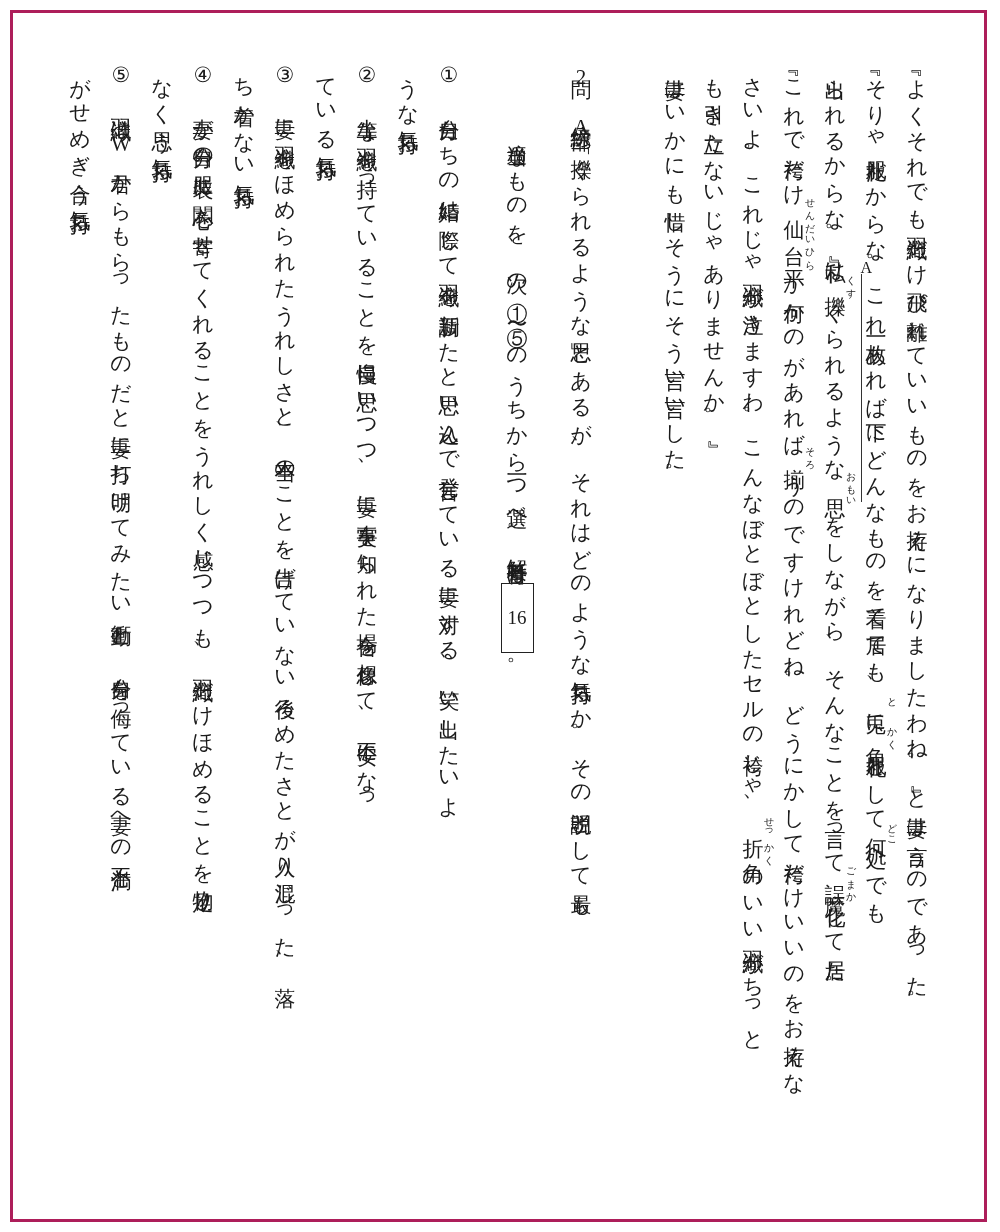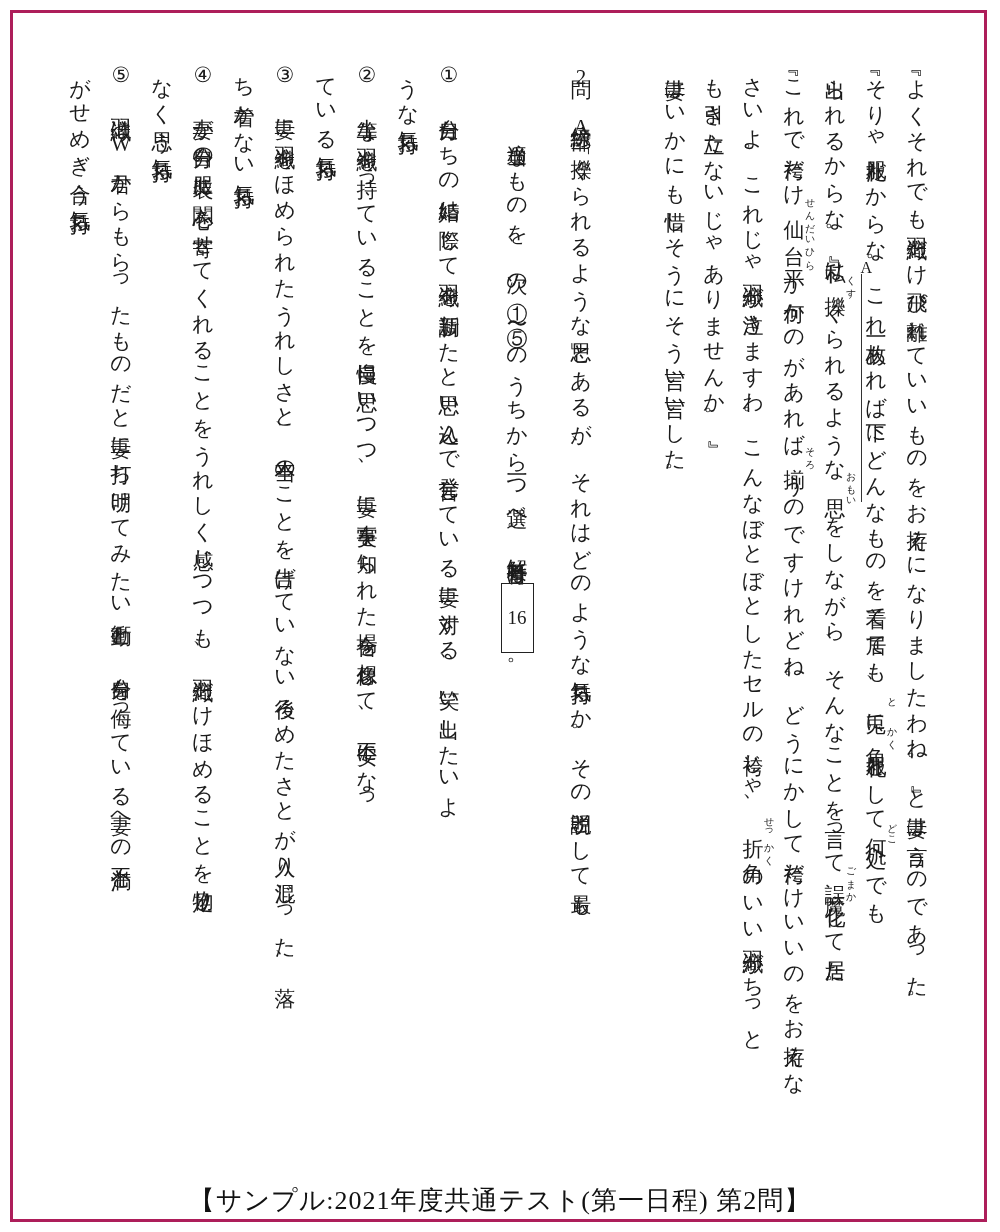--- a/index.html
+++ b/index.html
@@ -64,14 +64,13 @@
         <div>
           <div class="vcol"><span class="opt-num">④</span><span>妻が自分の服装に関心を寄せてくれることをうれしく感じつつも、羽織だけほめることを物足り</span></div>
           <div class="vcol"><span>なく思う気持ち。</span></div>
         </div>
         <div>
           <div class="vcol"><span class="opt-num">⑤</span><span>羽織はW君からもらったものだと妻に打ち明けてみたい衝動と、自分を侮っている妻への不満と</span></div>
           <div class="vcol"><span>がせめぎ合う気持ち。</span></div>
         </div>
       </div>
   </div>
-  <div class="caption">【サンプル:2021年度共通テスト(第一日程) 第2問】</div>
 </div>
 
 </body></html>

